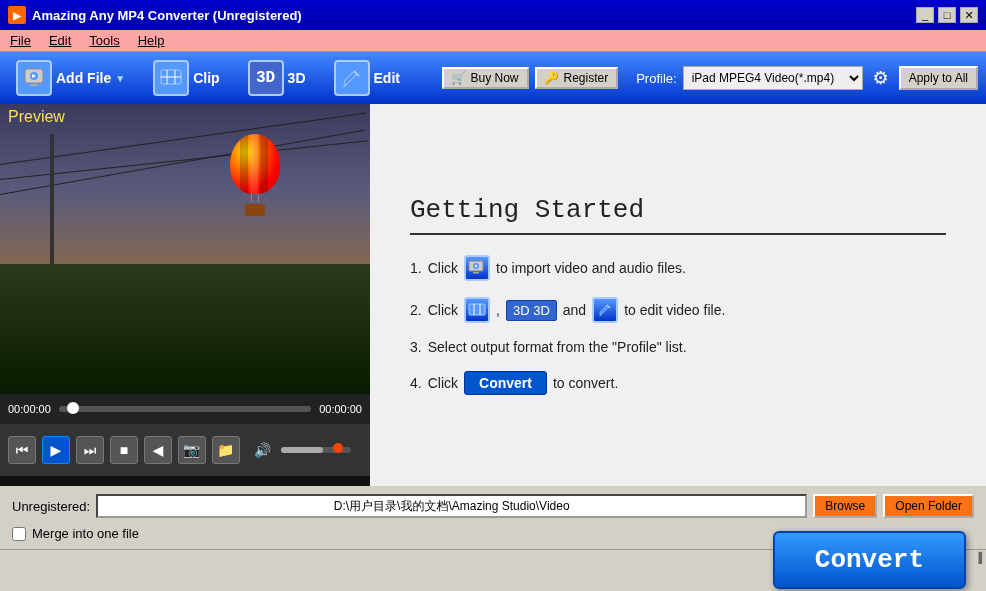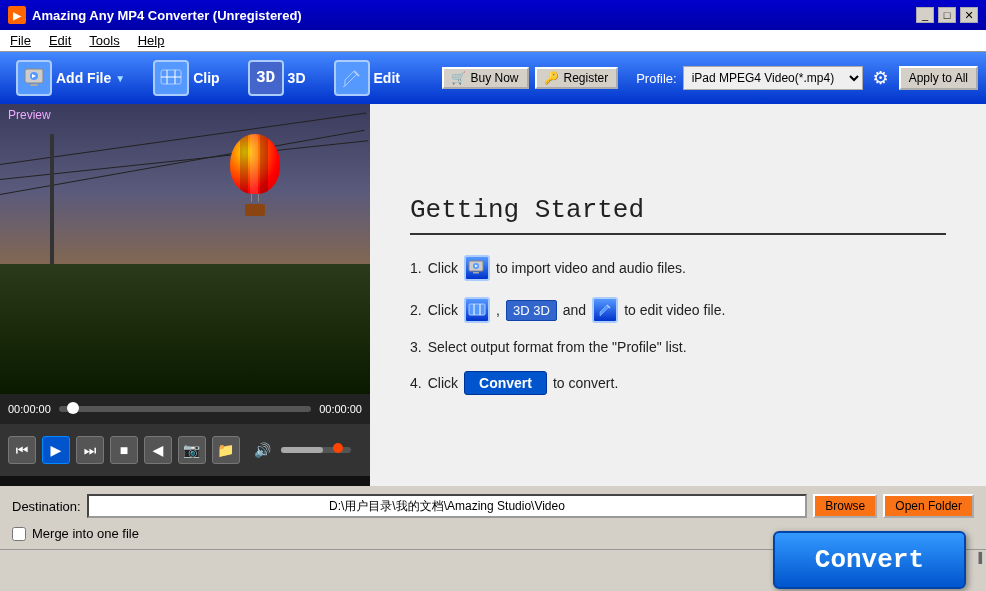--- a/index.html
+++ b/index.html
@@ -45,21 +45,21 @@
       display: flex;
       align-items: center;
       justify-content: center;
       font-size: 11px;
       cursor: pointer;
       color: #000;
     }
 
     
     .menu-bar {
-      background: #ffffff;
+      background: #fca5a5;
       height: 22px;
       display: flex;
       align-items: center;
       padding: 0 6px;
       gap: 10px;
       border-bottom: 1px solid #999;
     }
     .menu-item {
       font-size: 13px;
       color: #000;
@@ -145,22 +145,22 @@
       width: 370px;
       height: 382px;
       background: #111;
       position: relative;
       flex-shrink: 0;
     }
     .preview-label {
       position: absolute;
       top: 4px;
       left: 8px;
-      color: #f0abfc;
-      font-size: 12px;
+      color: #fde047;
+      font-size: 16px;
       z-index: 2;
     }
     .preview-video {
       width: 370px;
       height: 290px;
       background: linear-gradient(to bottom, #1a1a2e 0%, #16213e 30%, #0f3460 60%, #533483 80%, #2d4a22 100%);
       position: relative;
       overflow: hidden;
     }
     
@@ -638,21 +638,21 @@
         <span>Click</span>
         <div class="gs-convert-btn">Convert</div>
         <span>to convert.</span>
       </div>
     </div>
   </div>
 </div>
 
 <div class="bottom-wrapper">
   <div class="destination-row">
-    <label class="dest-label">Destination:</label>
+    <label class="dest-label">Unregistered:</label>
     <input type="text" class="dest-input" value="D:\用户目录\我的文档\Amazing Studio\Video" style="">
     <button class="dest-btn">Browse</button>
     <button class="dest-btn">Open Folder</button>
   </div>
   <div class="merge-row">
     <input type="checkbox" class="merge-checkbox" style="">
     <label class="merge-label">Merge into one file</label>
   </div>
 
   <button class="convert-big-btn">Convert</button>

